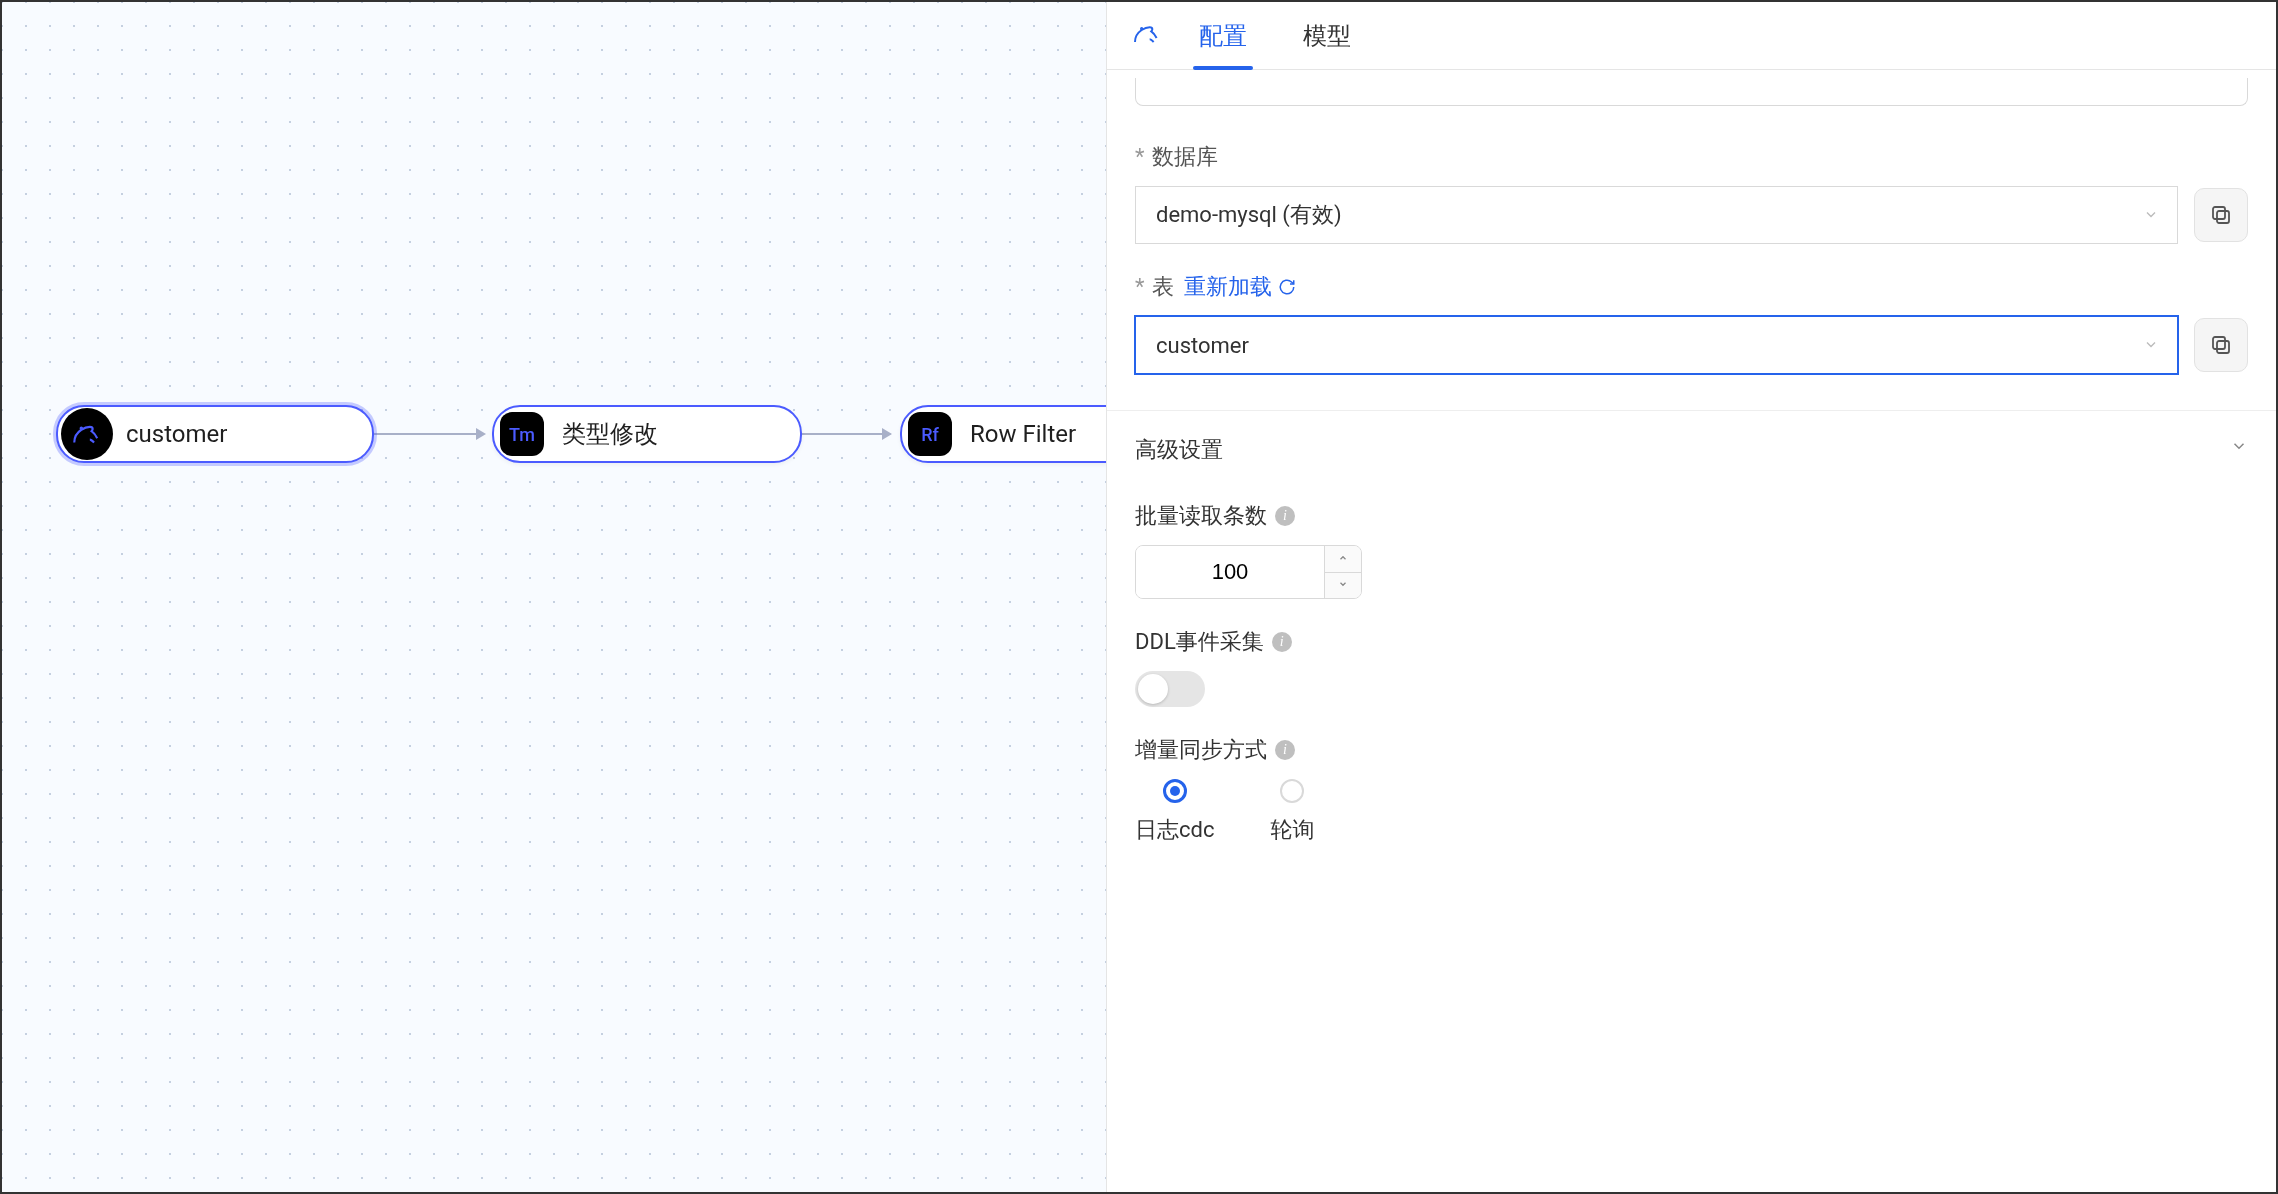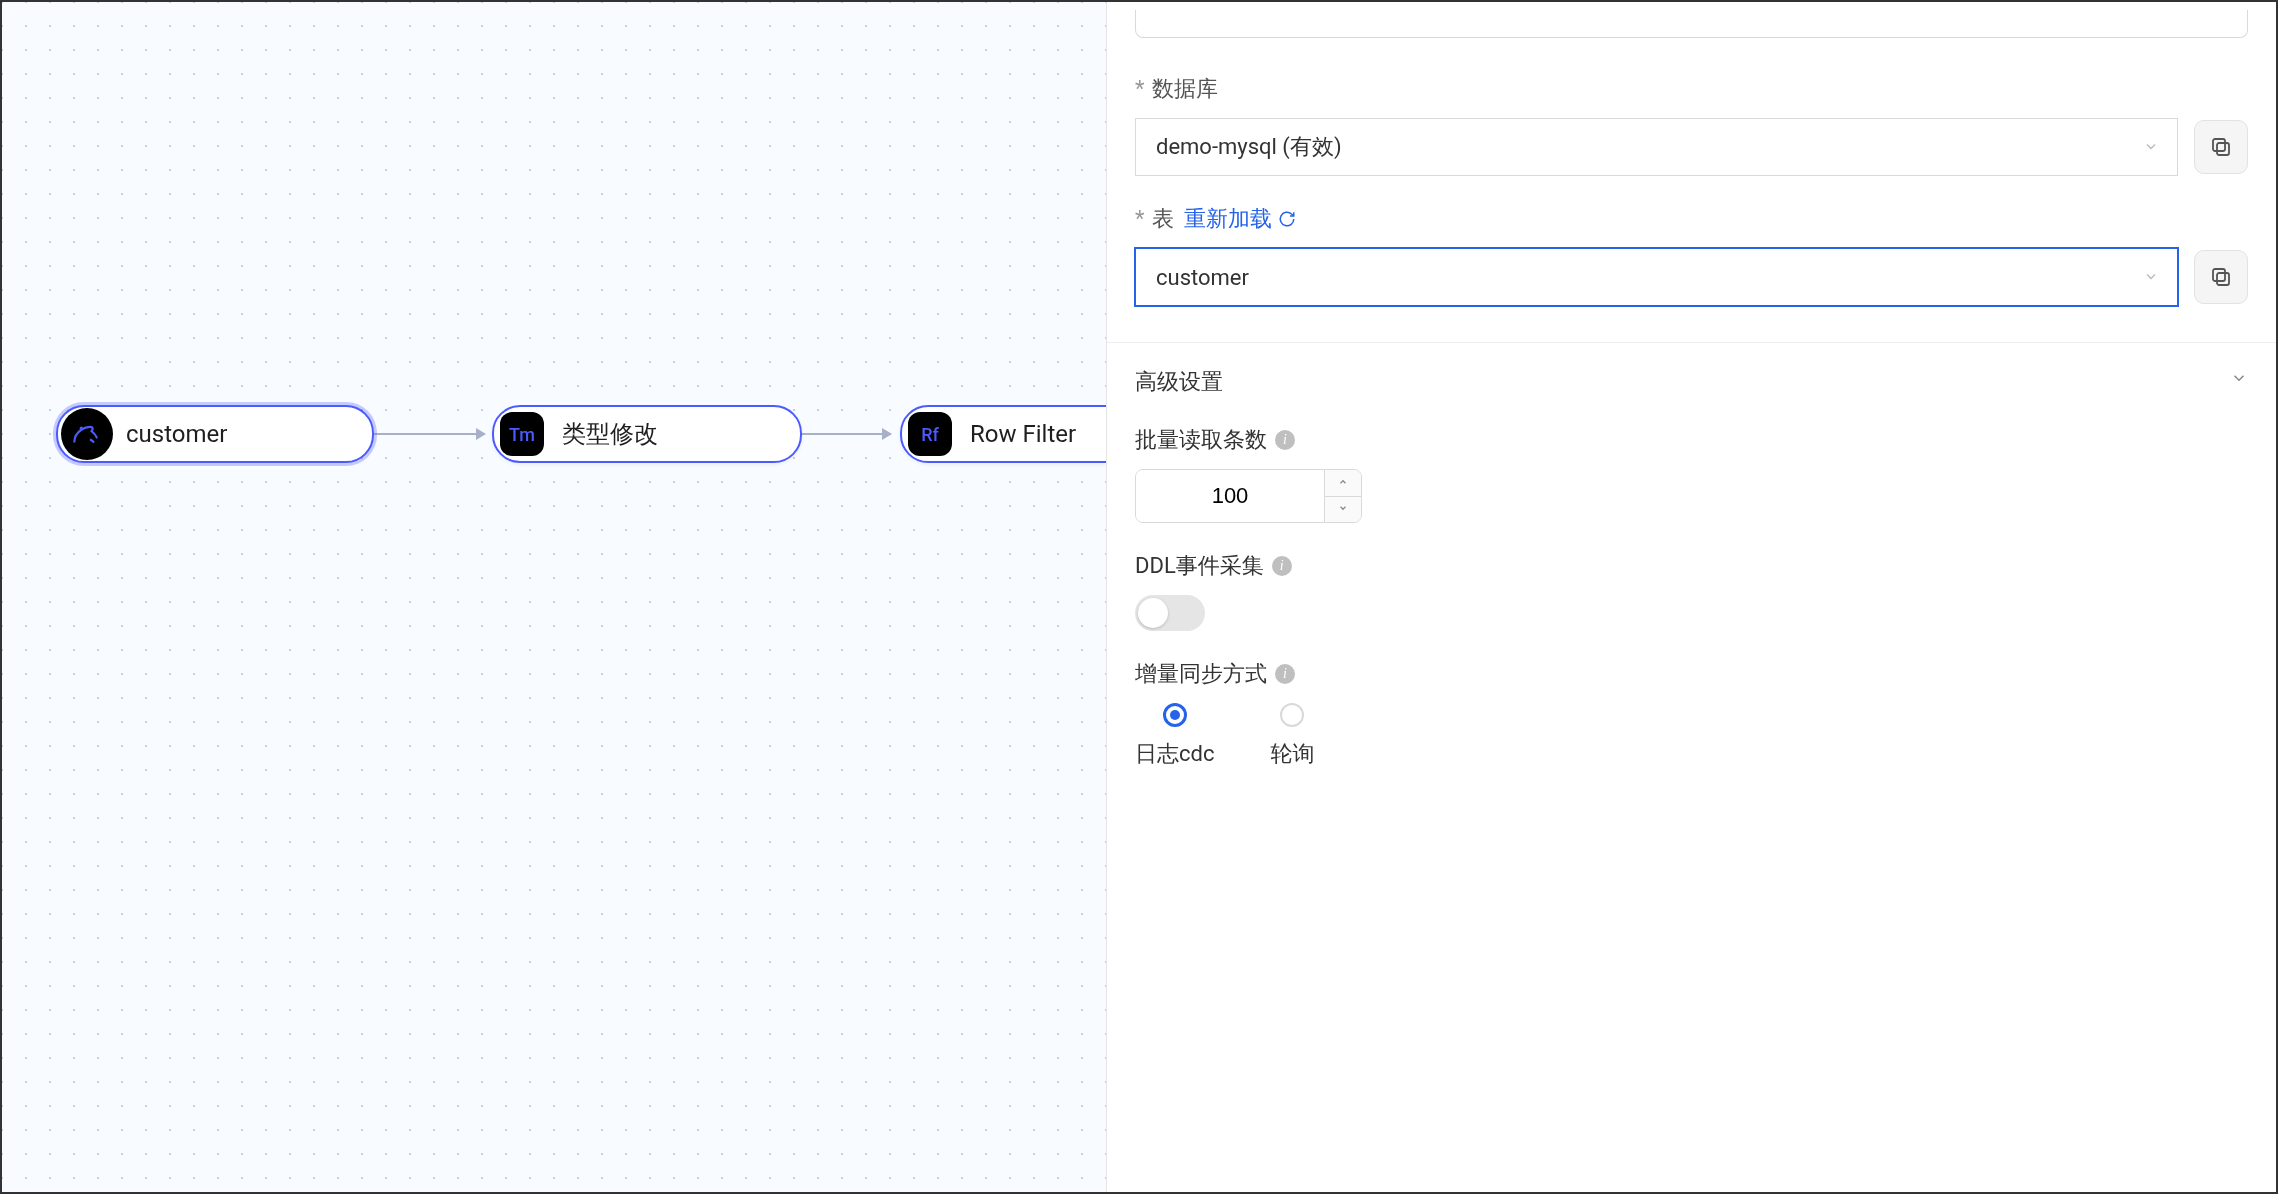--- a/index.html
+++ b/index.html
@@ -343,20 +343,31 @@
       <span class="node-label">类型修改</span>
     </div>
 
     <div class="node" style="left: 898px; top: 403px; width: 300px;">
       <div class="node-icon-wrap badge">Rf</div>
       <span class="node-label">Row Filter</span>
     </div>
   </div>
 
   <div class="side-panel">
+    <div class="tabs-header">
+      <span class="db-icon">
+        <svg width="32" height="32" viewBox="0 0 24 24" fill="none" stroke="#2563eb" stroke-width="1.5">
+          <path d="M3 18c0-4 2-7 5-9 2-1.3 4-2 6-2 1 0 2 .5 2 1.5 0 .5-.3 1-.8 1.5 1.5 1 3 3 4 5"></path>
+          <path d="M14 16c1 0 2 1 3 2"></path>
+          <circle cx="8" cy="8" r="0.5" fill="#2563eb"></circle>
+        </svg>
+      </span>
+      <div class="tab active">配置</div>
+      <div class="tab">模型</div>
+    </div>
 
     <div class="panel-body">
 
       <div class="form-row" style="margin-top:-16px; margin-bottom: 36px;">
         <div class="select-box" style="height:28px; border-top:none; border-radius:0 0 8px 8px;"></div>
       </div>
 
       <div class="form-row">
         <div class="form-label">
           <span><span class="req">*</span> <span>数据库</span></span>
@@ -410,21 +421,21 @@
 
       <div class="section-divider">
         <span>高级设置</span>
         <span class="chev">
           <svg width="18" height="18" viewBox="0 0 24 24" fill="none" stroke="currentColor" stroke-width="2">
               <path d="M6 9l6 6 6-6"></path>
             </svg>
         </span>
       </div>
 
-      <div class="form-row" style="margin-top: 28px;">
+      <div class="form-row" style="margin-top: 36px;">
         <div class="field-label">
           <span>批量读取条数</span>
           <span class="info-icon">i</span>
         </div>
         <div class="number-input">
           <input type="text" value="100" style="">
           <div class="spinners">
             <button>
               <svg width="12" height="10" viewBox="0 0 24 24" fill="none" stroke="currentColor" stroke-width="3">
                   <path d="M6 15l6-6 6 6"></path>

